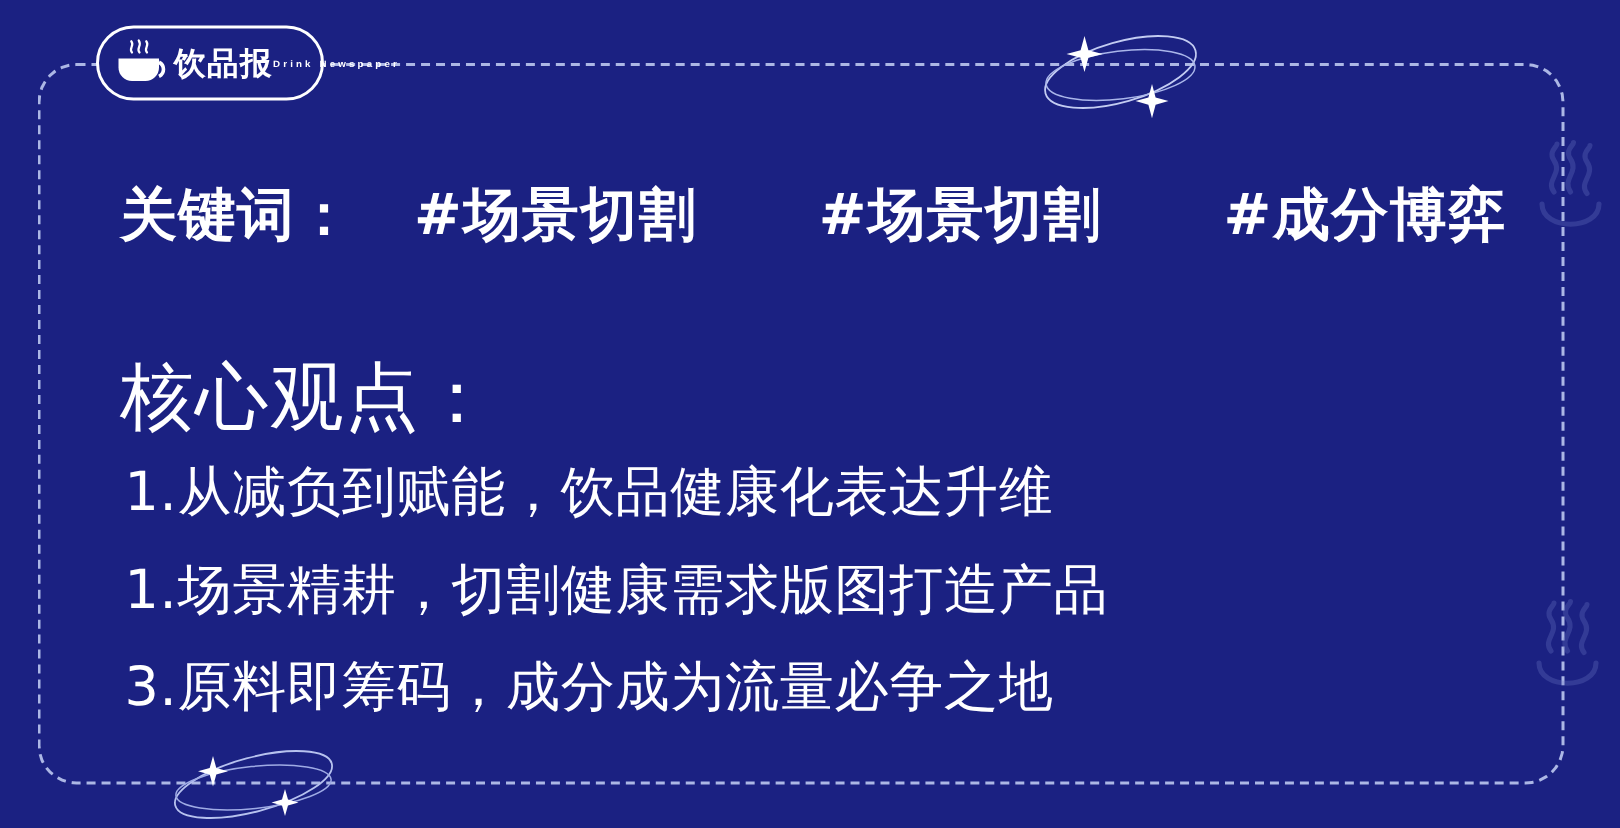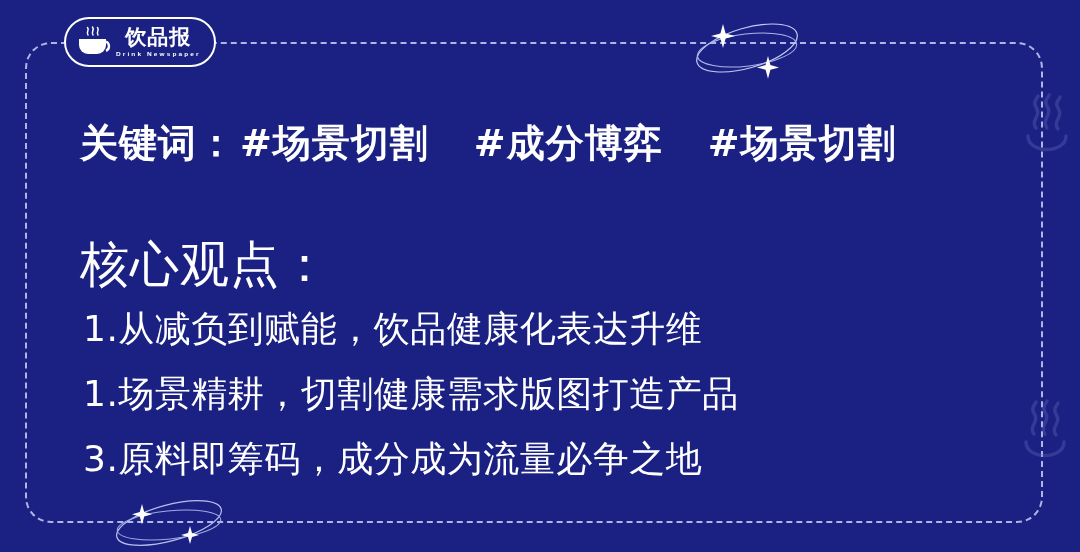--- a/index.html
+++ b/index.html
@@ -42,21 +42,20 @@
     background: #1b2182;
     display: flex;
     align-items: center;
     box-sizing: border-box;
     padding-left: 8px;
     z-index: 4;
   }
   .logo-cup { width: 40px; height: 34px; flex: 0 0 auto; margin-right: 2px; }
   .logo-text-wrap {
     display: flex;
-    flex-direction: column;
     align-items: center;
     justify-content: center;
     line-height: 1;
     padding-top: 1px;
   }
   .logo-cn {
     color: #ffffff;
     font-size: 21px;
     font-weight: 700;
     letter-spacing: 1px;
@@ -95,20 +94,21 @@
     left: 80px;
     top: 118px;
     display: flex;
     align-items: baseline;
     color: #ffffff;
     font-family: "DejaVu Sans", sans-serif;
     font-weight: 700;
     font-size: 38px;
     letter-spacing: 1px;
     white-space: nowrap;
+    gap: 36px;
   }
   .kw-label { margin-right: 4px; }
   .kw-tag { margin-right: 45px; }
   .kw-tag:last-child { margin-right: 0; }
 
   .headline {
     position: absolute;
     left: 80px;
     top: 232px;
     color: #ffffff;
@@ -190,22 +190,22 @@
       <span class="logo-cn">饮品报</span>
       <span class="logo-en">Drink Newspaper</span>
     </div>
   </div>
 
   <div class="content">
 
     <div class="keywords">
       <span class="kw-label">关键词：</span>
       <span class="kw-tag">#场景切割</span>
+      <span class="kw-tag">#场景切割</span>
       <span class="kw-tag">#成分博弈</span>
-      <span class="kw-tag">#场景切割</span>
     </div>
 
     <div class="headline">核心观点：</div>
 
     <div class="points">
       <span class="point-line">1.从减负到赋能，饮品健康化表达升维</span>
       <span class="point-line">1.场景精耕，切割健康需求版图打造产品</span>
       <span class="point-line">3.原料即筹码，成分成为流量必争之地</span>
     </div>
 

